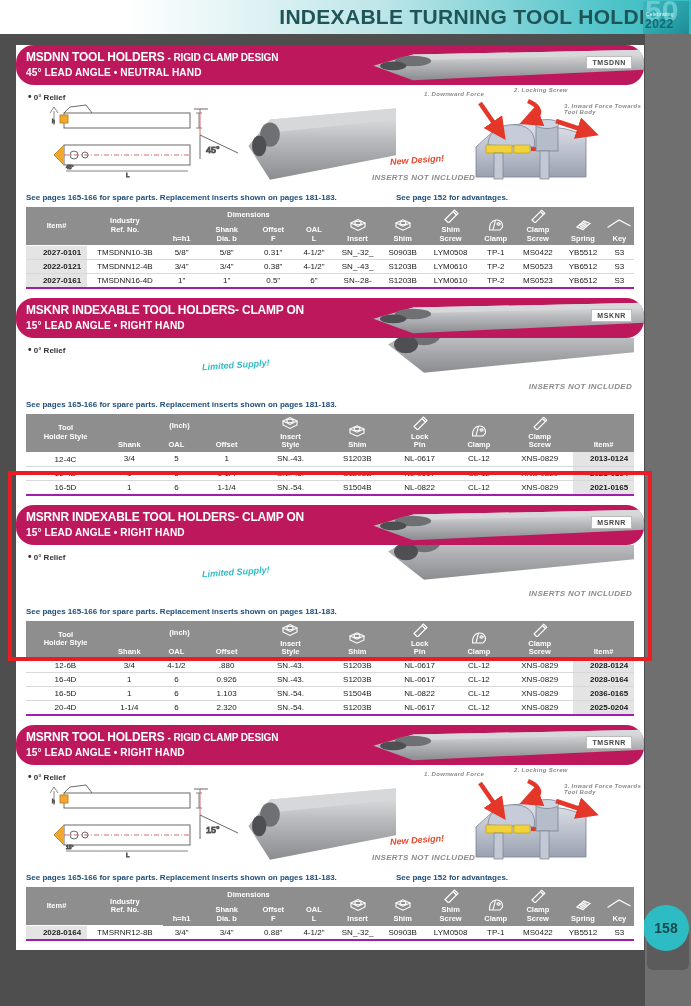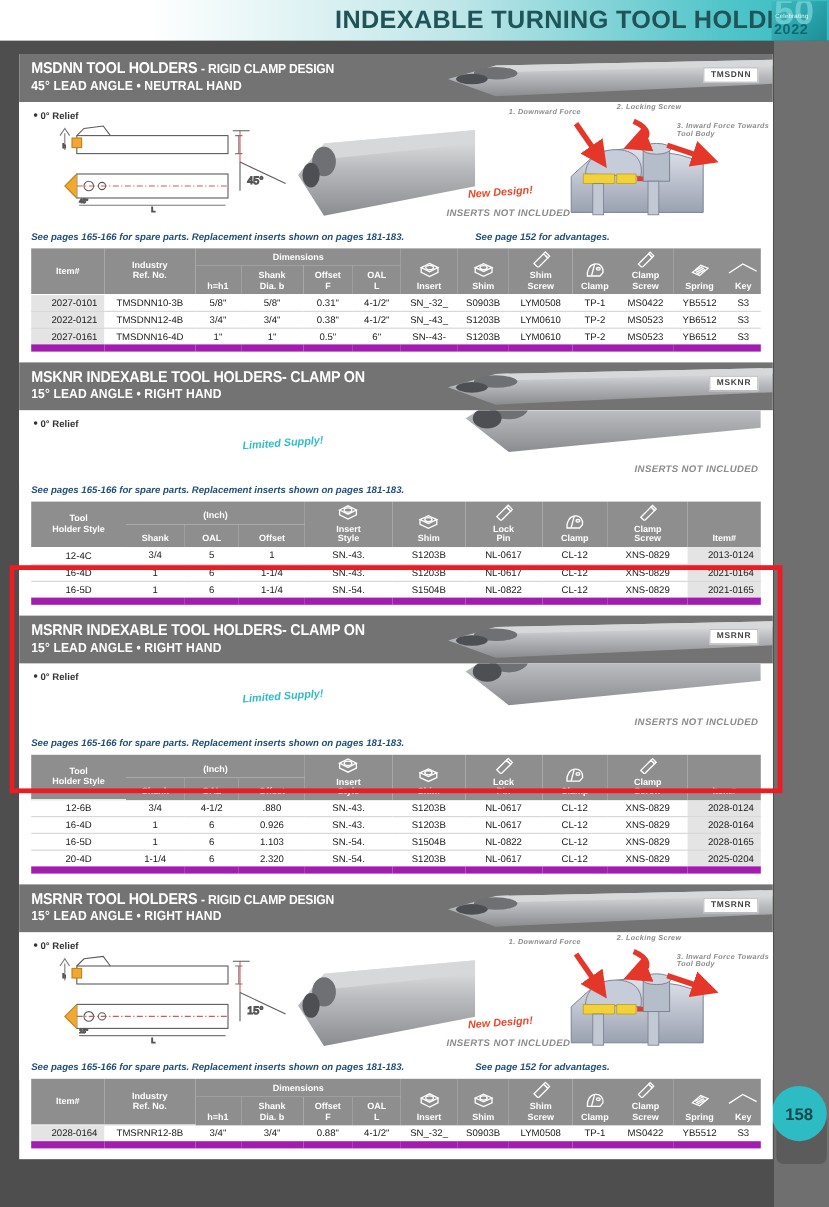--- a/index.html
+++ b/index.html
@@ -74,21 +74,21 @@
   .sheet {
     position: absolute; left: 16px; top: 11px; width: 628px; height: 855px;
     background: #ffffff;
   }
 
   
   .section { position: relative; width: 628px; background: #fff; }
 
   .banner {
     position: relative; width: 628px; height: 40px;
-    background: #737373; overflow: hidden;
+    background: #be185d; overflow: hidden; border-radius: 18px;
   }
   .banner-photo {
     position: absolute; right: 0; top: 0; width: 330px; height: 40px;
   }
   .banner-title {
     position: absolute; left: 10px; top: 4px;
     font-size: 13px; font-weight: bold; color: #ffffff;
     letter-spacing: -0.2px; white-space: nowrap;
     transform: scaleX(.92); transform-origin: 0 0;
   }
@@ -128,21 +128,21 @@
   }
   .note-teal {
     position: absolute; font-size: 9px; font-weight: bold; font-style: italic;
     color: #31bcc4; transform: rotate(-4deg); white-space: nowrap;
   }
 
   .ref-line {
     position: relative; width: 628px; height: 14px;
   }
   .ref-text {
-    position: absolute; font-size: 8px; font-weight: bold; font-style: italic;
+    position: absolute; font-size: 8px; font-weight: bold; 
     color: #1f4e79; white-space: nowrap;
   }
 
   
   table.spec {
     width: 608px; margin: 0 10px; border-collapse: collapse;
     table-layout: fixed;
   }
   table.spec th {
     background: #8e8e8e; color: #ffffff;
@@ -154,23 +154,23 @@
     vertical-align: middle; padding-bottom: 2px;
     border-bottom: 1px solid #ffffff;
   }
   table.spec td {
     font-size: 8px; color: #1a1a1a; text-align: center;
     padding: 2px 1px; background: #ffffff;
     border-bottom: 1px solid #d8d8d8;
     white-space: nowrap;
   }
   table.spec td.item {
-    font-weight: normal; background: #e4e4e4; padding-left: 12px;
-  }
-  table.spec tr:last-child td { border-bottom: 6px solid #a21caf; }
+    font-weight: bold; background: #e4e4e4; padding-left: 12px;
+  }
+  table.spec tr:last-child td { border-bottom: 2px solid #a21caf; }
   .icon-cell { display: block; height: 17px; }
   .icon-cell svg { display: block; margin: 0 auto; }
 
   
   .highlight-box {
     position: absolute; left: 8px; top: 437px; width: 644px; height: 190px;
     border: 4px solid #ec1c24; pointer-events: none; z-index: 20;
   }
 </style>
 </head>
@@ -403,21 +403,21 @@
               <td class="">YB6512</td>
               <td class="">S3</td>
             </tr>
             <tr>
               <td class="item">2027-0161</td>
               <td class="">TMSDNN16-4D</td>
               <td class="">1"</td>
               <td class="">1"</td>
               <td class="">0.5"</td>
               <td class="">6"</td>
-              <td class="">SN--43-</td>
+              <td class="">SN--28-</td>
               <td class="">S1203B</td>
               <td class="">LYM0610</td>
               <td class="">TP-2</td>
               <td class="">MS0523</td>
               <td class="">YB6512</td>
               <td class="">S3</td>
             </tr>
           </tbody>
         </table>
         <div style="height:9px"></div>
@@ -705,21 +705,21 @@
             <tr>
               <td class="">16-5D</td>
               <td class="">1</td>
               <td class="">6</td>
               <td class="">1.103</td>
               <td class="">SN.-54.</td>
               <td class="">S1504B</td>
               <td class="">NL-0822</td>
               <td class="">CL-12</td>
               <td class="">XNS-0829</td>
-              <td class="item">2028-0165</td>
+              <td class="item">2036-0165</td>
             </tr>
             <tr>
               <td class="">20-4D</td>
               <td class="">1-1/4</td>
               <td class="">6</td>
               <td class="">2.320</td>
               <td class="">SN.-54.</td>
               <td class="">S1203B</td>
               <td class="">NL-0617</td>
               <td class="">CL-12</td>

